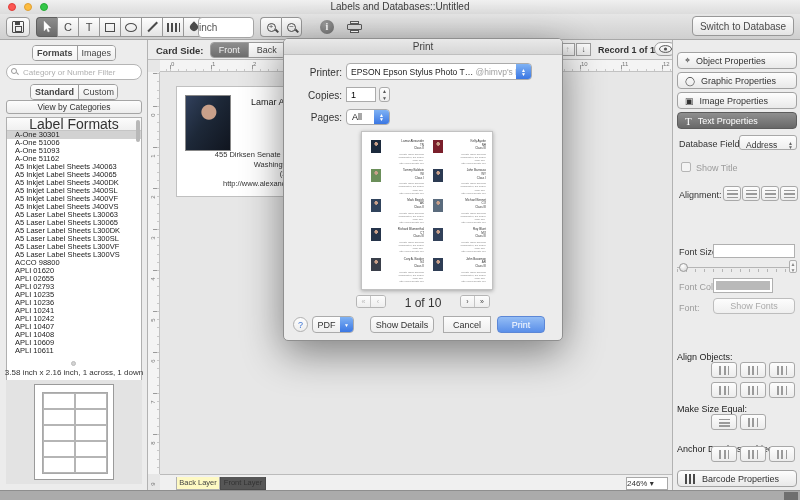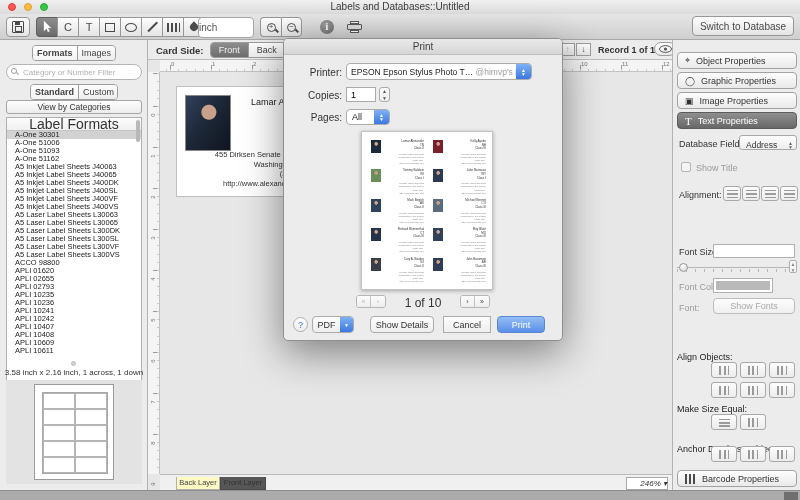--- a/index.html
+++ b/index.html
@@ -81,21 +81,21 @@
     background-size:3px 100%,7px 100%; background-position:9px 2px,5px 2px; background-repeat:repeat-y; }
   .vr-num { position:absolute; left:0px; font-size:6px; color:#777; transform:rotate(-90deg); width:10px; text-align:center; }
   #card { left:28px; top:46px; width:286px; height:111px; background:#fff; border:1px solid #c0c0c0; }
   #card-photo { left:8px; top:8px; width:46px; height:56px; background:radial-gradient(circle at 52% 30%,#c9a08a 0 7px,transparent 8px),linear-gradient(125deg,#31405c 0%,#1d2838 45%,#10151f 100%); border:1px solid #888; }
   #card-name { left:74px; top:10px; font-size:9px; color:#222; white-space:nowrap; }
   #card-addr { left:14px; top:63px; width:140px; text-align:right; font-size:7.5px; line-height:9.5px; color:#333; white-space:nowrap; }
   #layerbar { left:12px; top:434px; width:512px; height:16px; background:#f0f0f0; border-top:1px solid #bbb; }
   .layer-tab { top:2px; height:13px; font-size:7.5px; line-height:12px; text-align:center; border:1px solid #b0b0b0; border-top:0; }
   #tab-back { left:16px; width:44px; background:#fef9c3; color:#444; }
   #tab-front { left:60px; width:46px; background:#565656; color:#333; border-color:#4a4a4a; }
-  #zoom-box { left:466px; top:2px; width:42px; height:13px; background:#fff; border:1px solid #a8a8a8; font-size:8px; line-height:12px; text-align:right; color:#333;font-style:italic; }
+  #zoom-box { left:466px; top:2px; width:42px; height:13px; background:#fff; border:1px solid #a8a8a8; font-size:8px; line-height:12px; text-align:left; color:#333; }
 
   
   #right-sb { left:672px; top:40px; width:128px; height:450px; background:#ececec; border-left:1px solid #b2b2b2; }
   .prop-btn { left:4px; width:120px; height:17px; border:1px solid #a2a2a2; border-radius:4px; background:linear-gradient(#fdfdfd,#e9e9e9); display:flex; align-items:center; font-size:9px; color:#333; padding-left:7px; gap:6px; }
   .prop-btn.dark { background:linear-gradient(#8f8f8f,#686868); color:#fff; border-color:#5c5c5c; }
   .rlabel { left:6px; font-size:9px; color:#333; }
   .rlabel.dim { color:#9b9b9b; }
   .mini-pop { border:1px solid #a8a8a8; border-radius:3px; background:linear-gradient(#fdfdfd,#eee); font-size:8.5px; color:#333; display:flex; align-items:center; justify-content:space-between; padding:4px 3px 0 6px; }
   .updown { font-size:5px; line-height:4px; color:#666; text-align:center; }
   .chk { width:10px; height:10px; border:1px solid #b5b5b5; background:#f4f4f4; border-radius:2px; }

